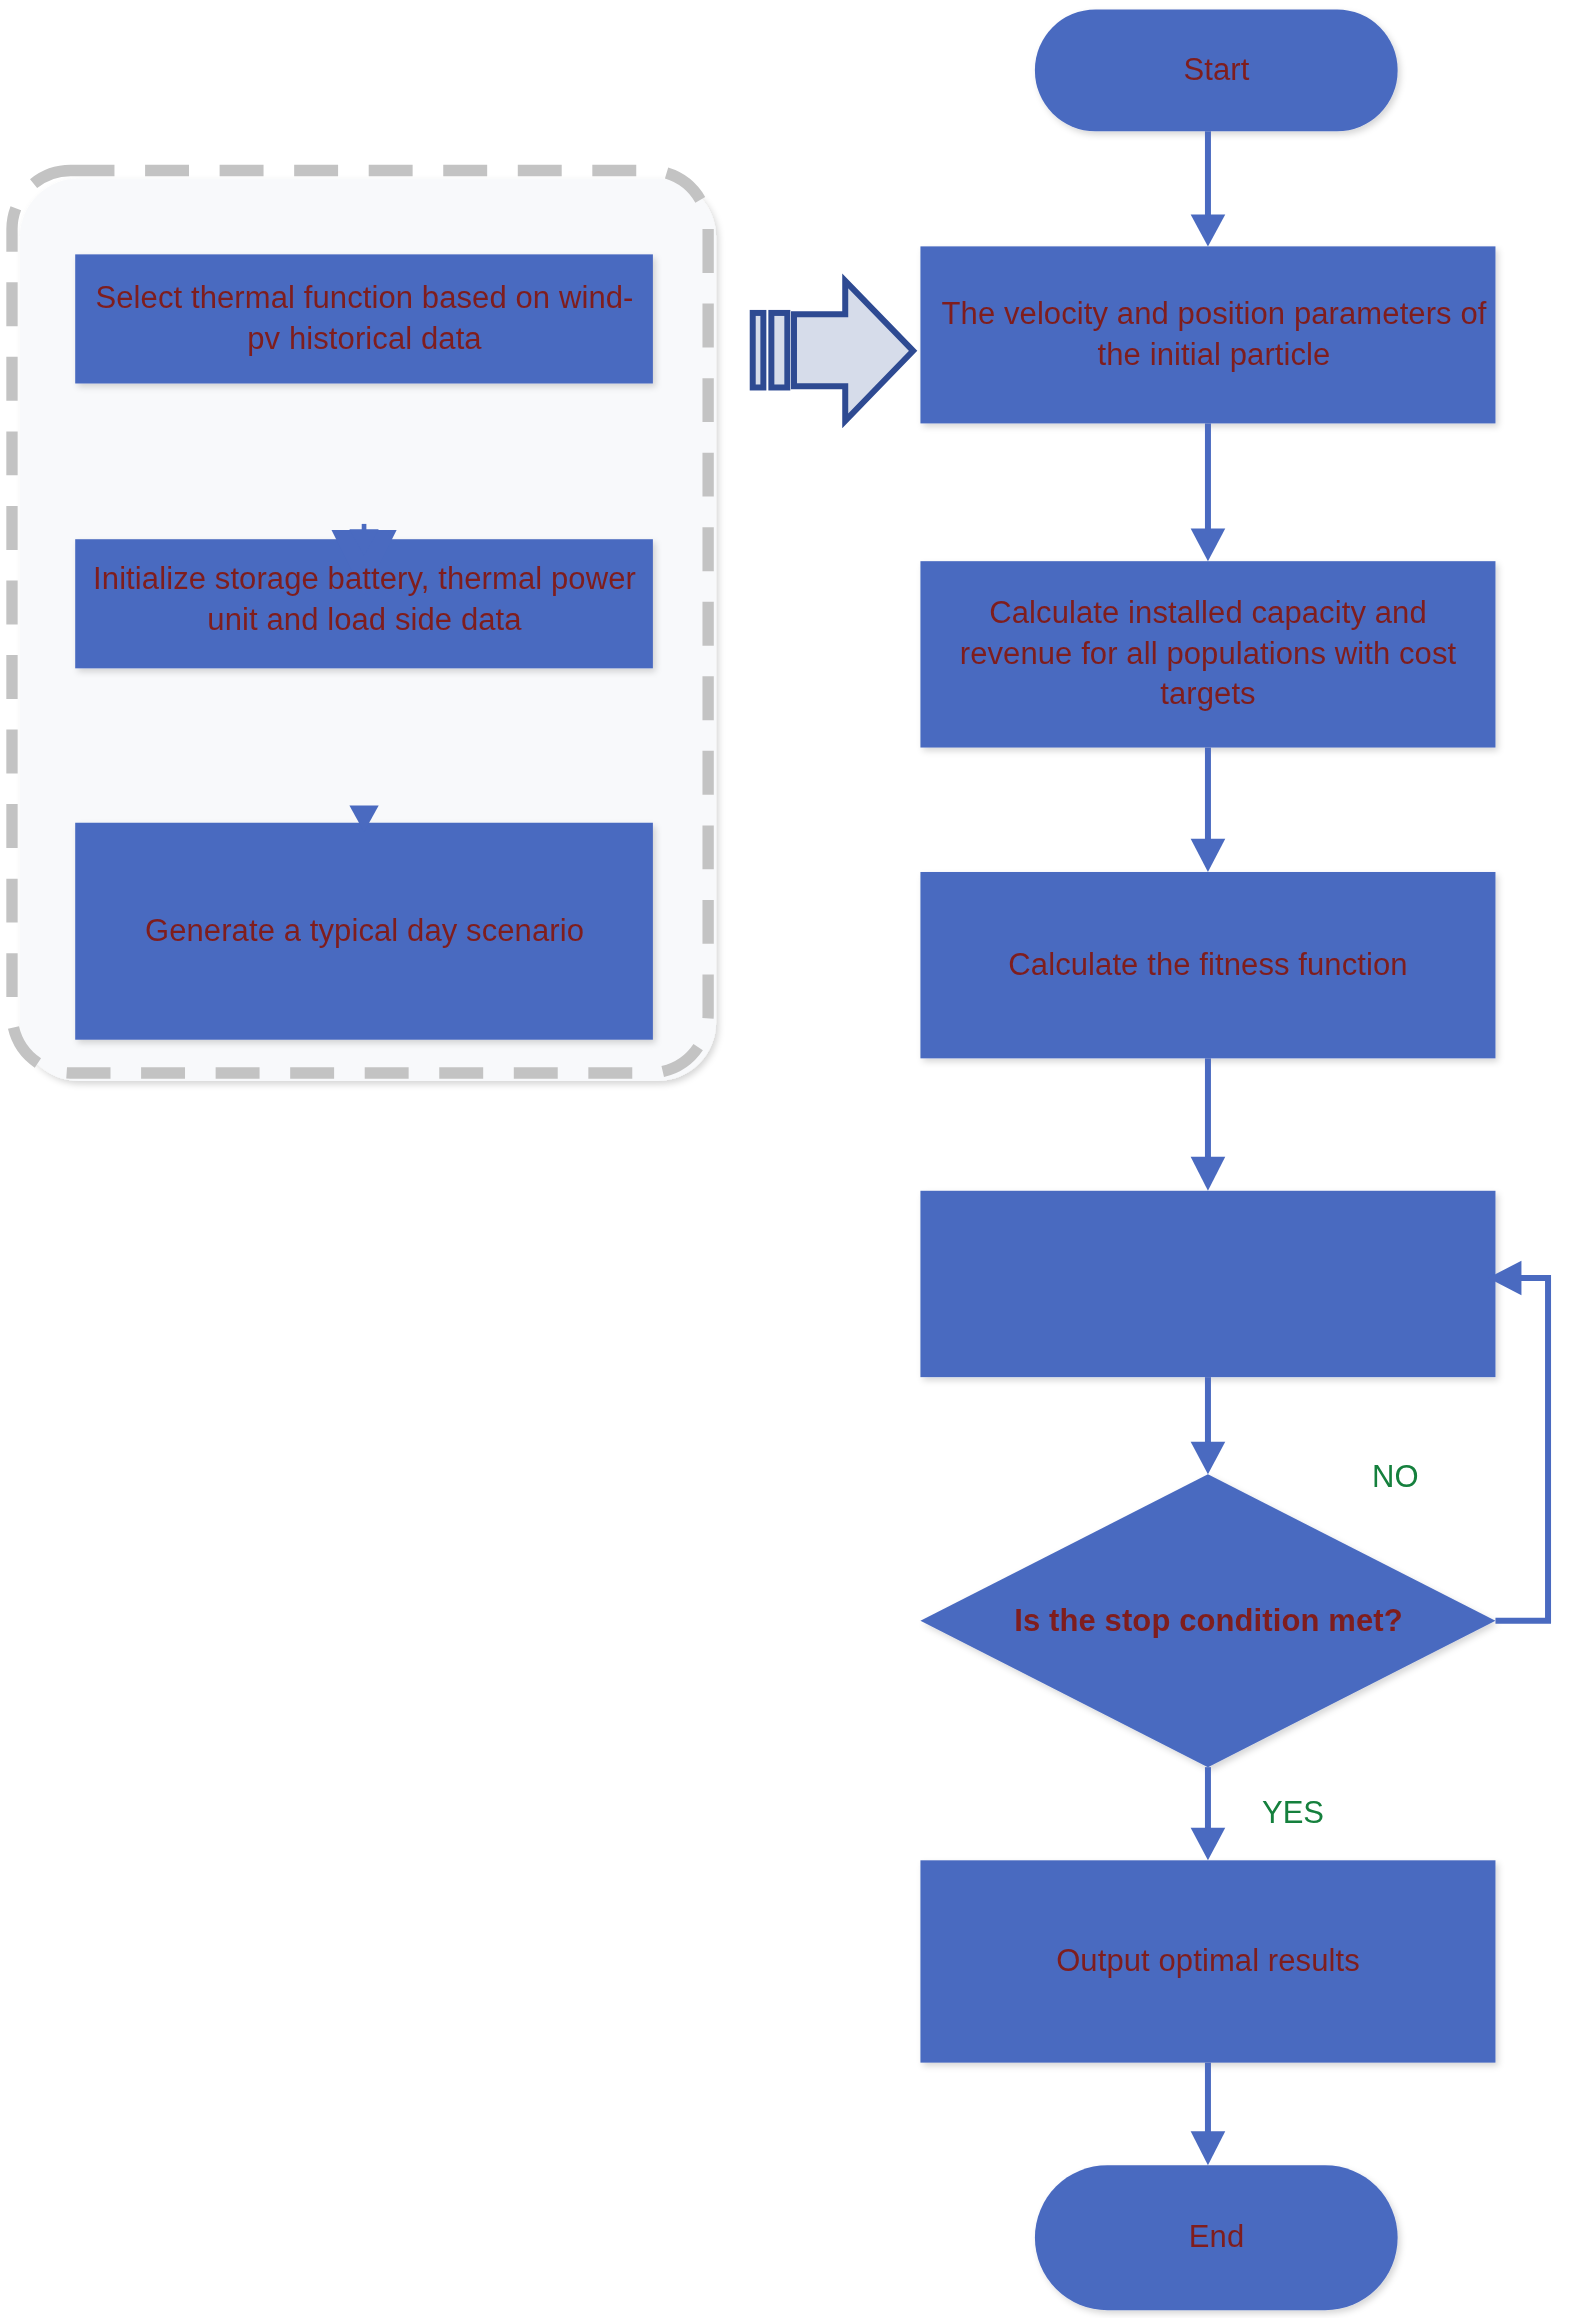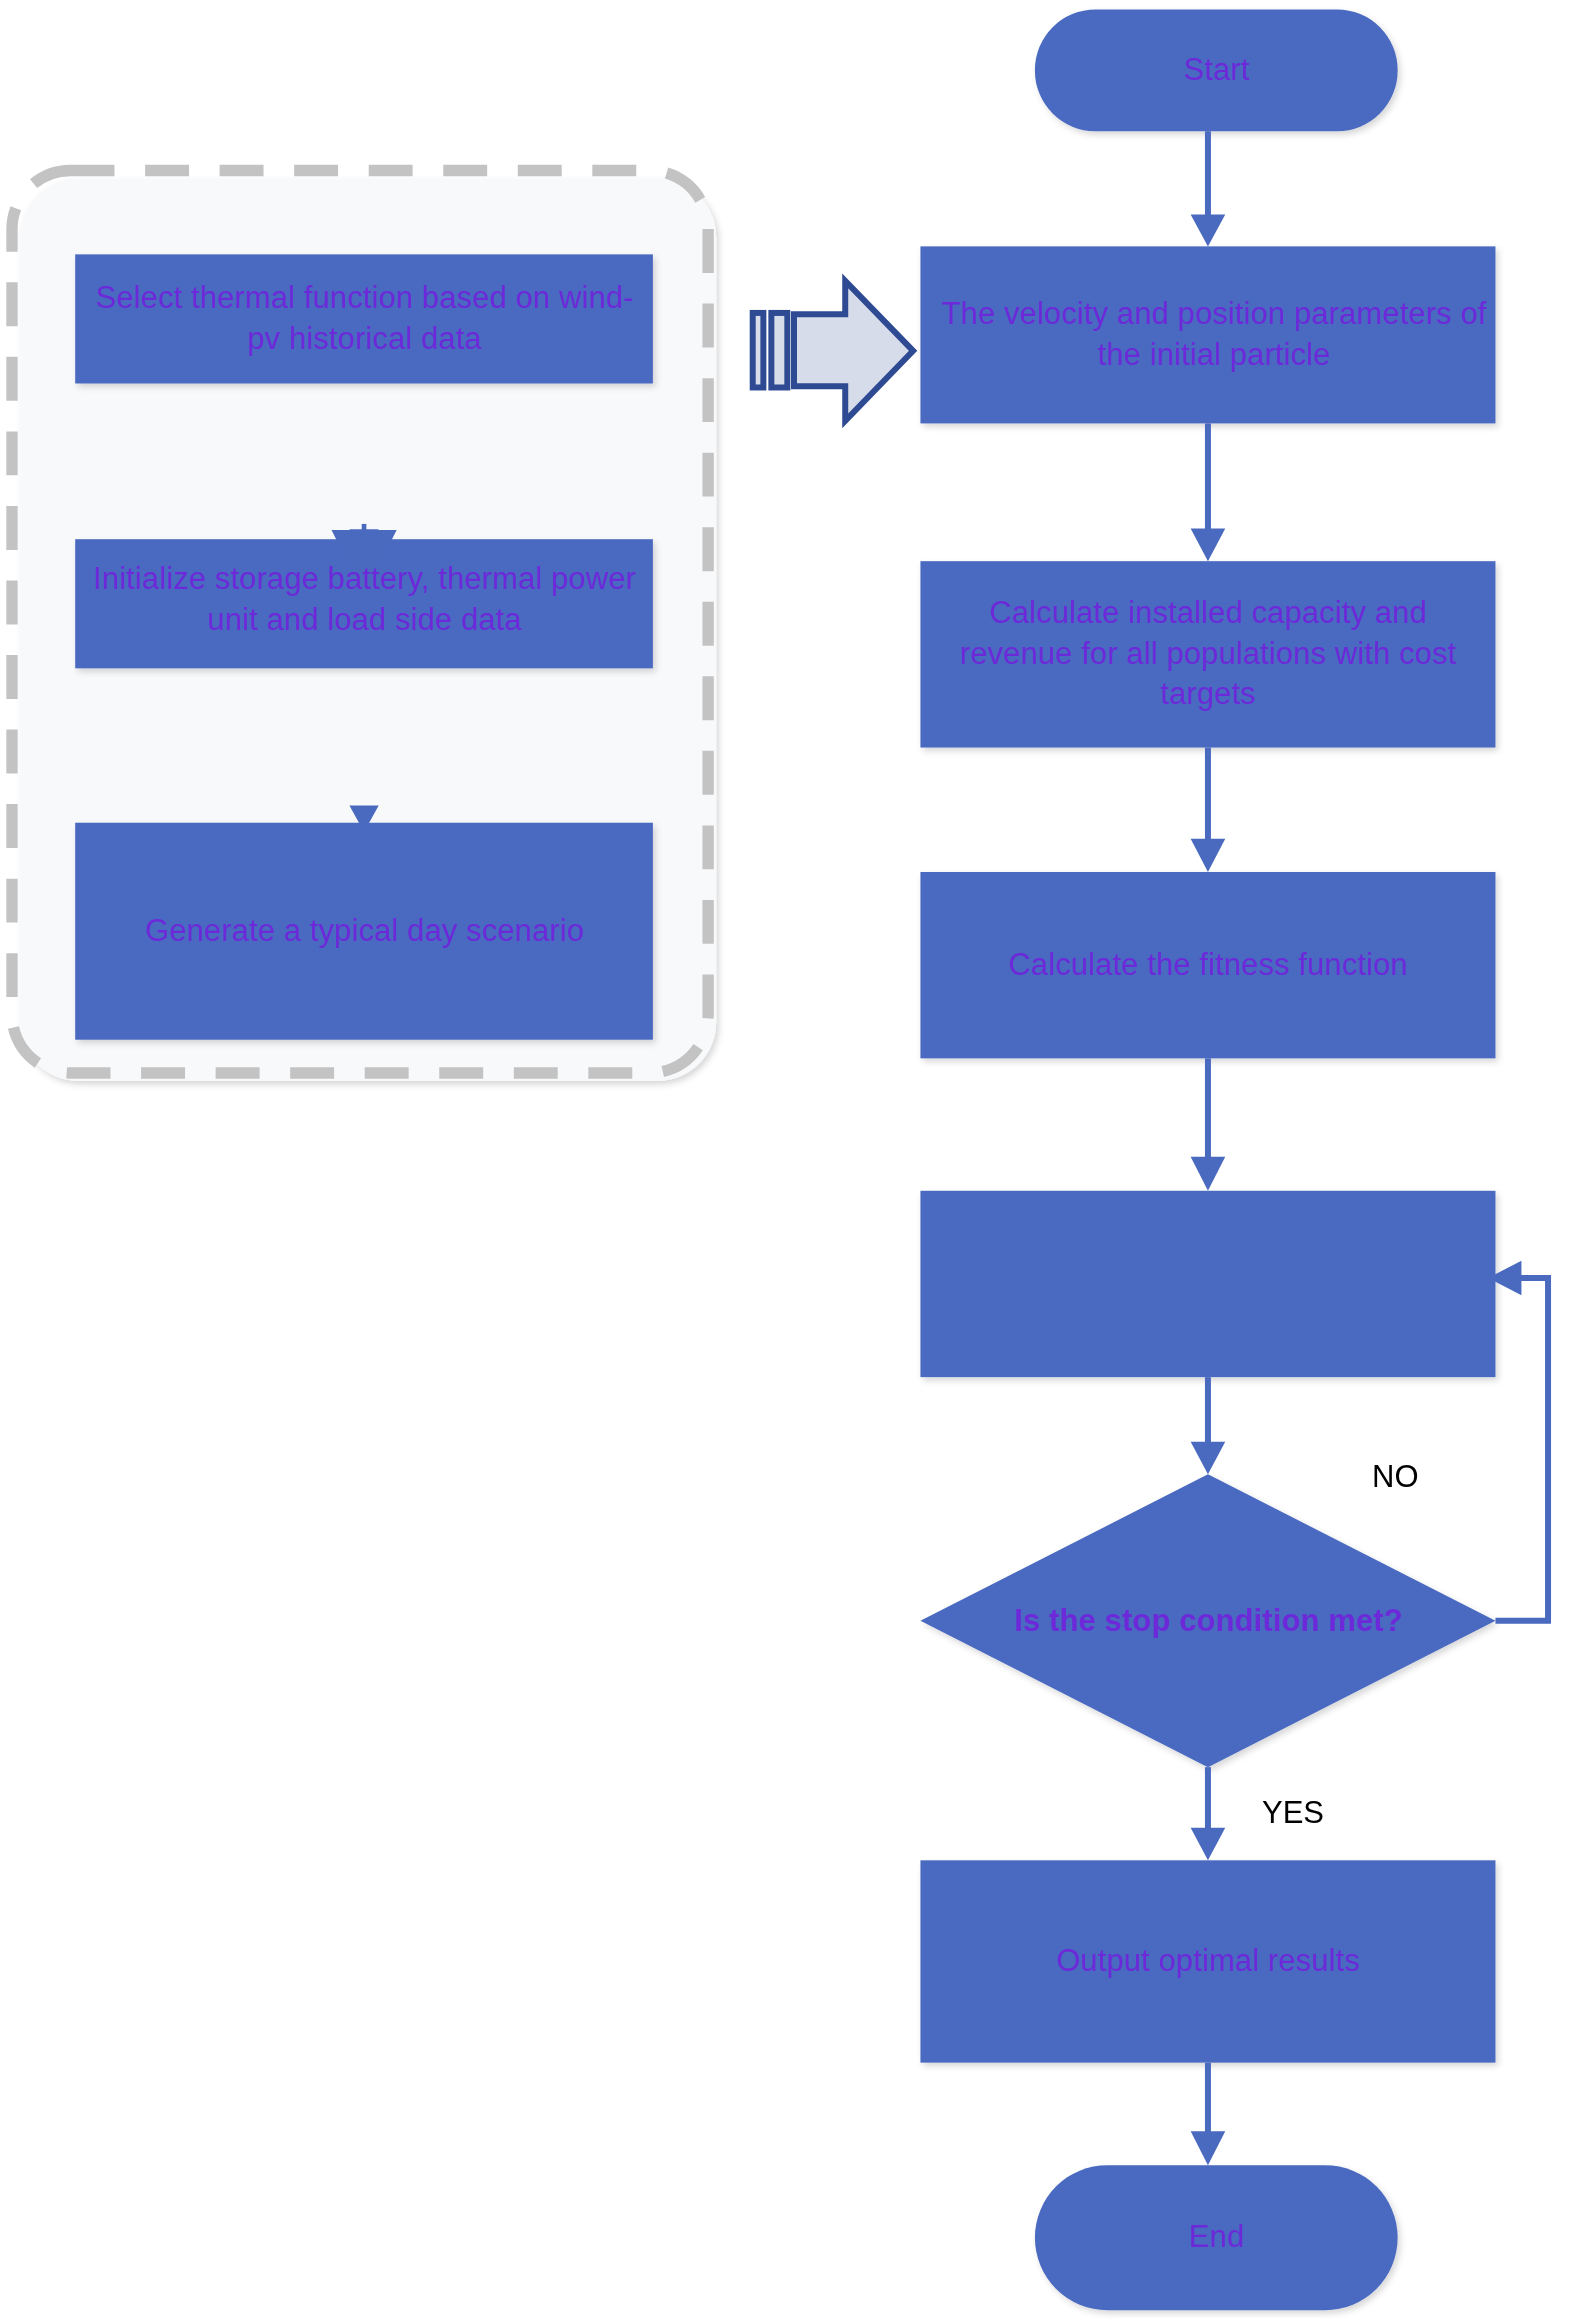--- a/index.html
+++ b/index.html
@@ -24,31 +24,31 @@
     top: 0;
     width: 1572px;
     height: 2319px;
   }
   .node-text {
     position: absolute;
     display: flex;
     align-items: center;
     justify-content: center;
     text-align: center;
-    color: #6d28d9;
+    color: #7f1d1d;
     font-family: "Liberation Sans", sans-serif;
     font-size: 31px;
     line-height: 1.32;
     letter-spacing: 0.1px;
     pointer-events: none;
     box-sizing: border-box;
   }
   .edge-label {
     position: absolute;
-    color: #000000;
+    color: #15803d;
     font-family: "Liberation Sans", sans-serif;
     font-size: 31px;
     line-height: 1;
     white-space: nowrap;
   }
 </style>
 </head>
 <body>
 
 <div id="canvas">

